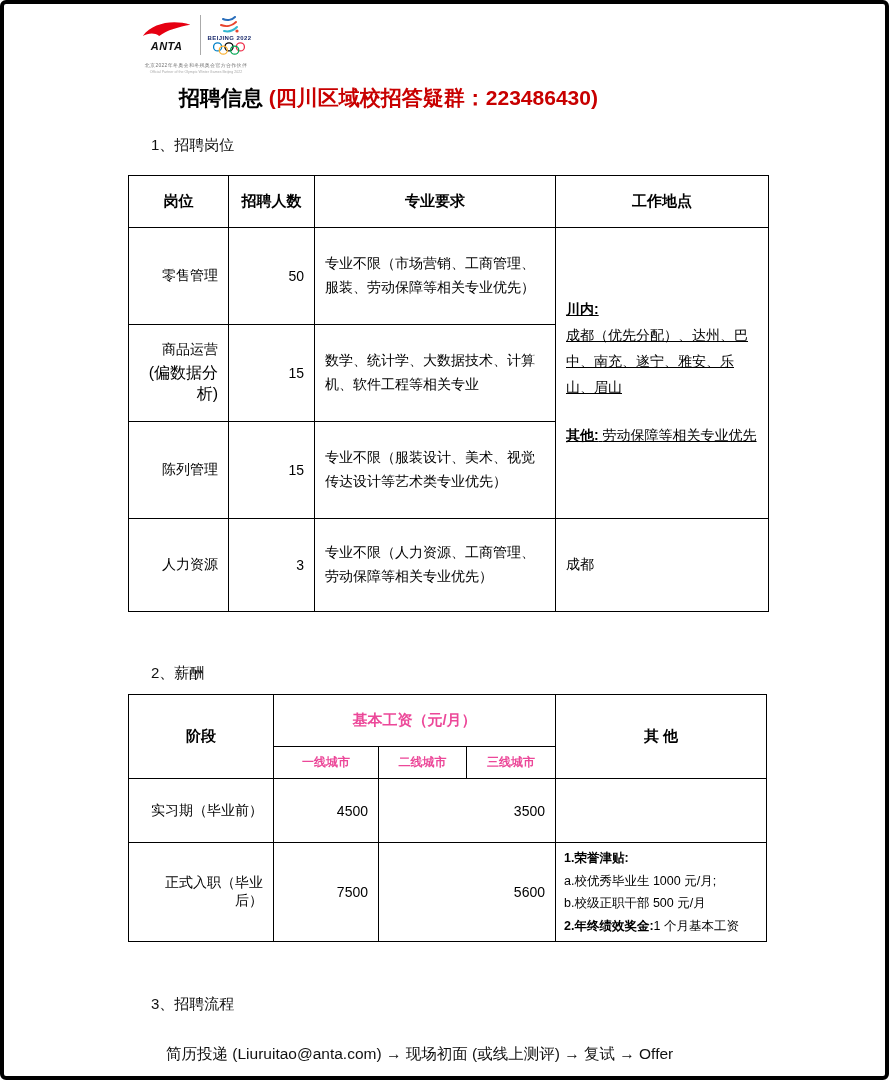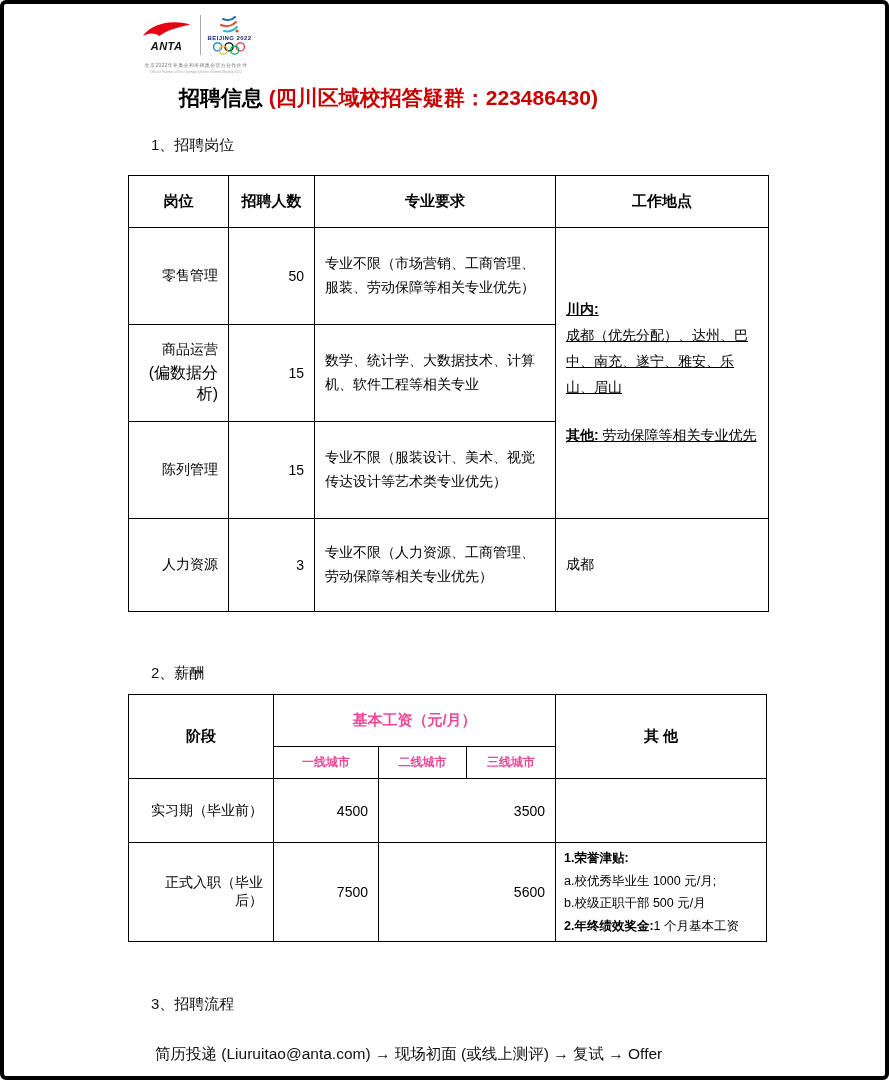--- a/index.html
+++ b/index.html
@@ -51,21 +51,21 @@
 
   .t2 { top:690px; width:638px; }
   .t2 .h1 { height:52px; }
   .t2 .h2 { height:32px; }
   .t2 .h2 th { font-size:12px; }
   .t2 .d1 { height:64px; }
   .t2 .d2 { height:98px; }
   .benefits { font-size:12.5px; line-height:1.8; padding:4px 8px; vertical-align:middle; }
 
   
-  .flow { position:absolute; left:151px; top:1040px; font-size:15.5px; white-space:nowrap; color:#111; }
+  .flow { position:absolute; left:162px; top:1040px; font-size:15.5px; white-space:nowrap; color:#111; }
 </style>
 </head>
 <body>
 
 <div class="page">
 
   <div class="logo">
     <div class="logo-row">
       <div class="anta">
         <svg width="52" height="22" viewBox="0 0 60 24">

